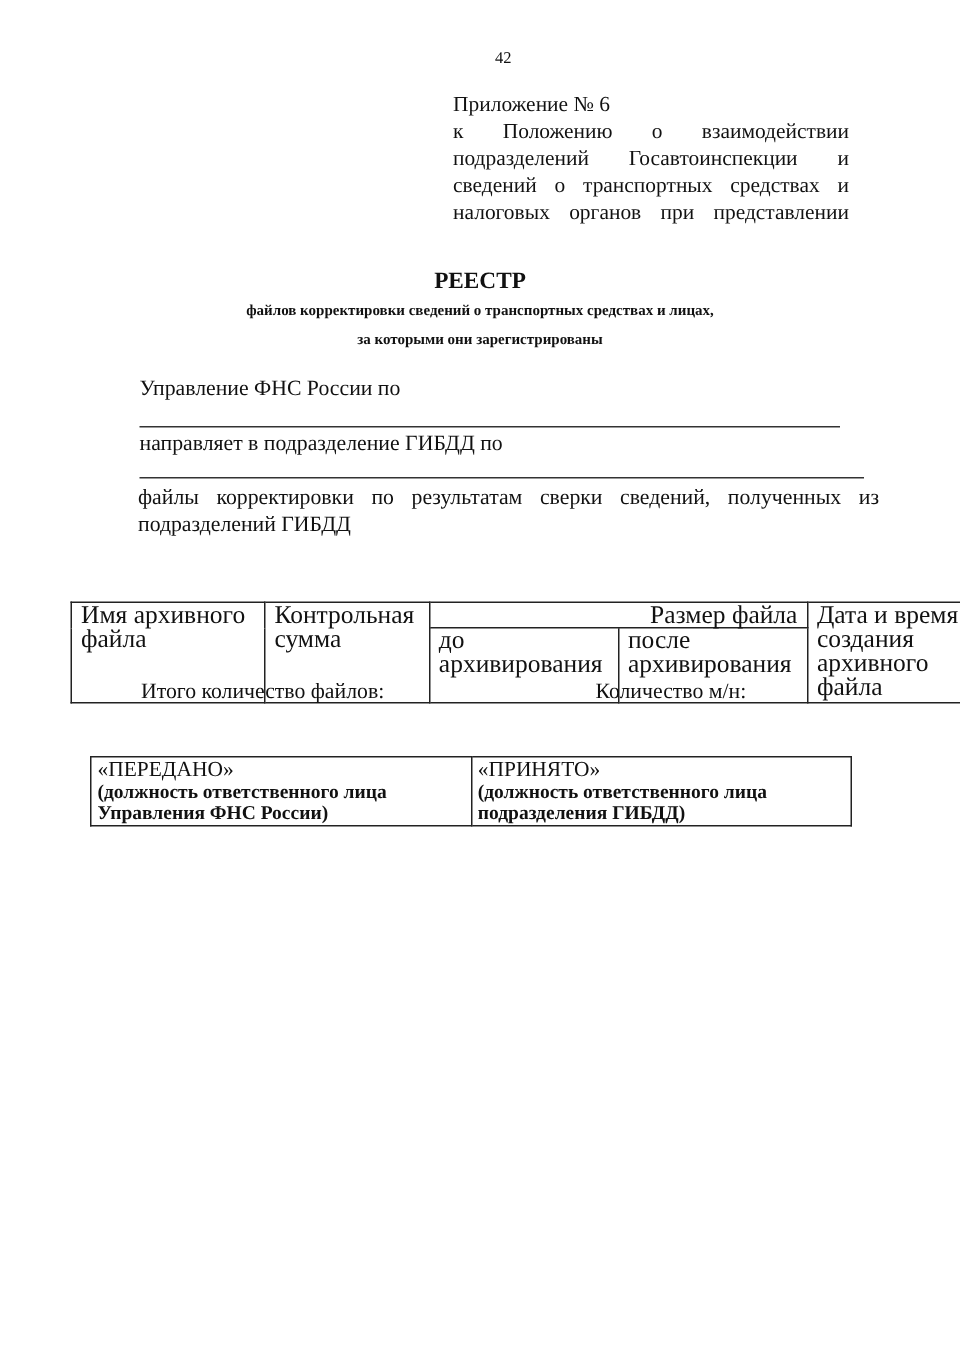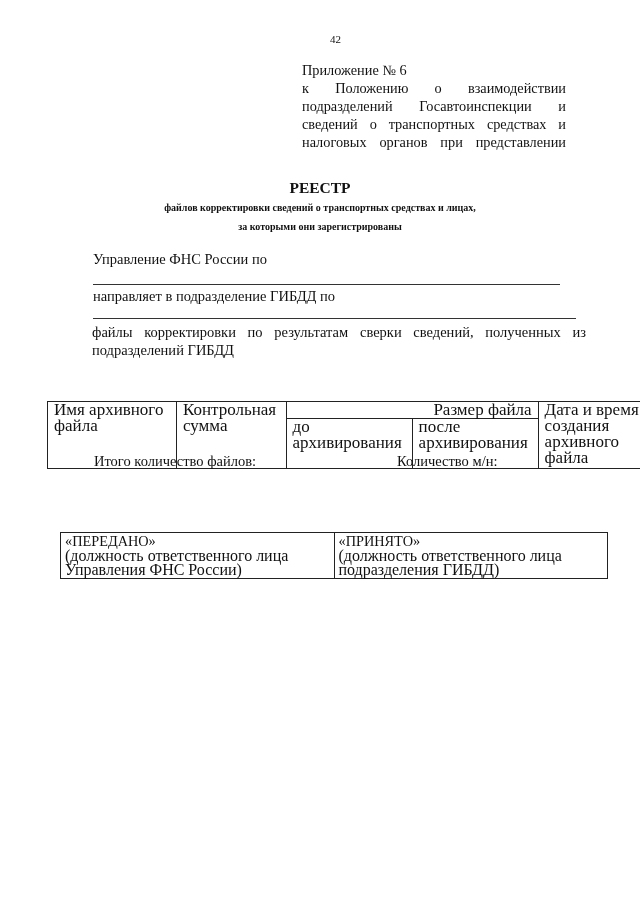--- a/index.html
+++ b/index.html
@@ -14,24 +14,24 @@
   .title .t1 { font-size: 15.5px; line-height: 20px; }
   .title .t2 { font-size: 10px; line-height: 19px; }
   .line-text { font-size: 14.5px; }
   .hr { height: 0; border-top: 1px solid #333; }
   .para { left: 92px; top: 323px; width: 494px; font-size: 14.5px; line-height: 18px; }
   .para .just { text-align: justify; text-align-last: justify; }
   table.reg { border-collapse: collapse; left: 47px; top: 369px; width: 600px; font-size: 17px; margin-top: 32px; }
   table.reg td { border: 1px solid #222; vertical-align: top; padding: 0 6px; line-height: 16px; }
   table.reg td.c { text-align: right; }
   .totals { font-size: 14.5px; }
-  table.sig { border-collapse: collapse; left: 60px; top: 532px; width: 548px; }
+  table.sig { border-collapse: collapse; left: 60px; top: 504px; width: 508px; }
   table.sig td { border: 1px solid #222; vertical-align: top; padding: 0 4px 1px 4px; width: 50%; }
   .sig-h { font-size: 14.3px; line-height: 16px; }
-  .sig-s { font-size: 16px; line-height: 14px; }
+  .sig-s { font-size: 13px; line-height: 14px; font-weight: bold; }
 </style>
 </head>
 <body>
 
 <div class="abs page-num">42</div>
 
 <div class="abs annex">
   <div>Приложение № 6</div>
   <div class="just">к Положению о взаимодействии</div>
   <div class="just">подразделений Госавтоинспекции и</div>

